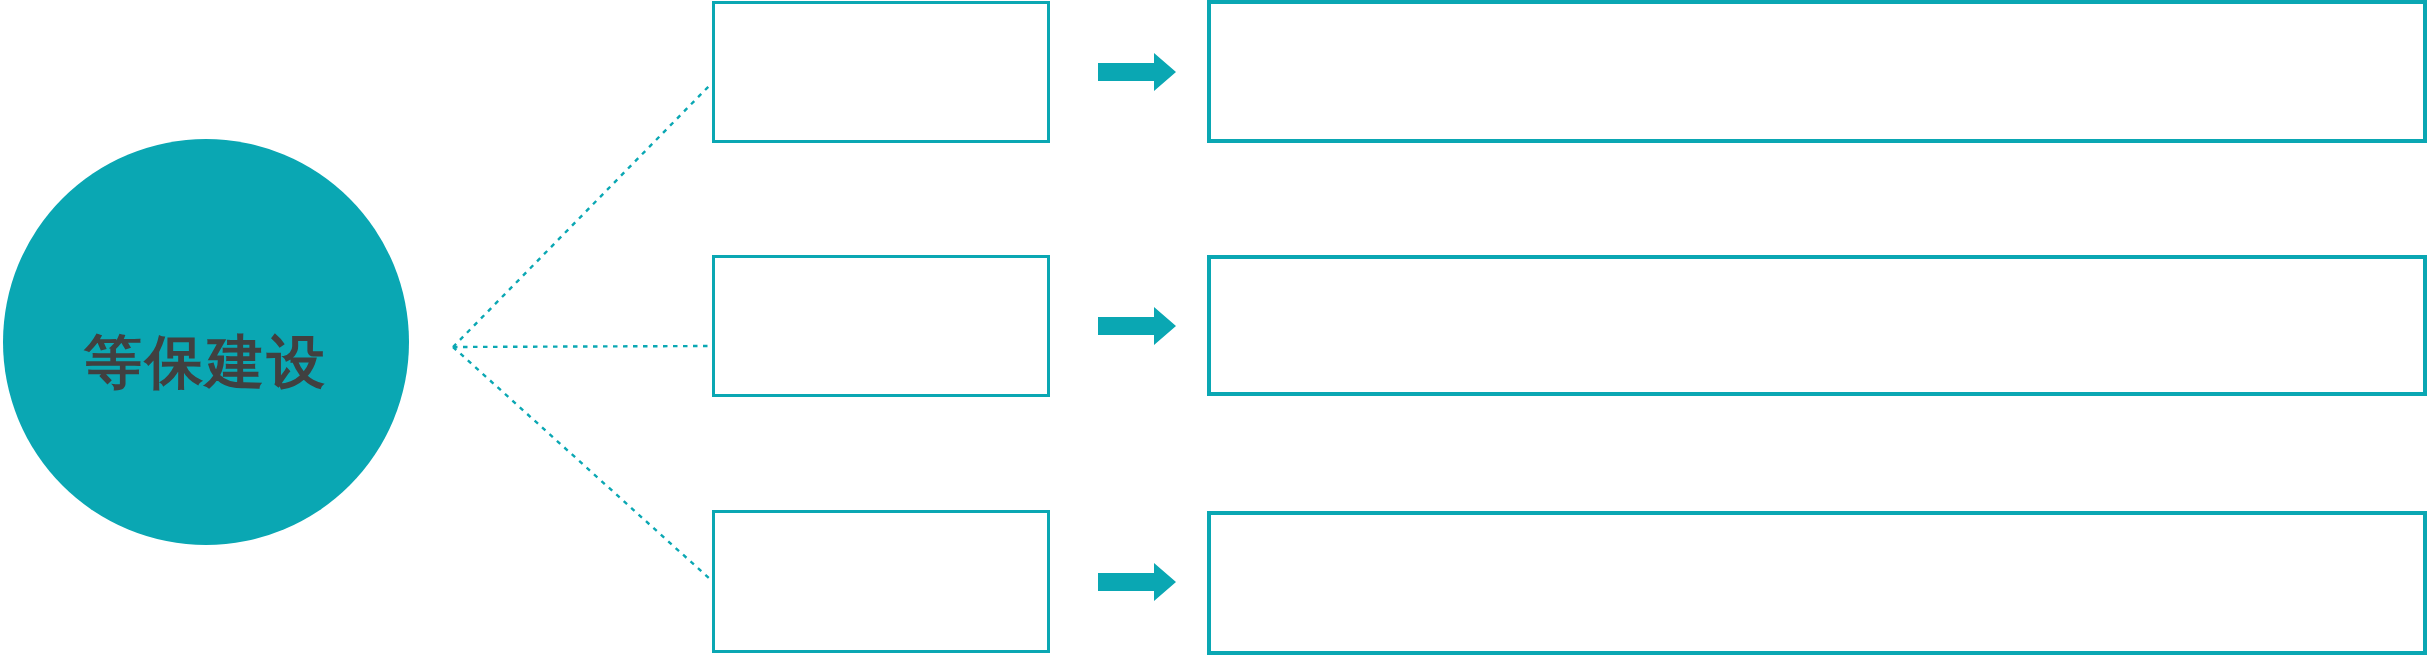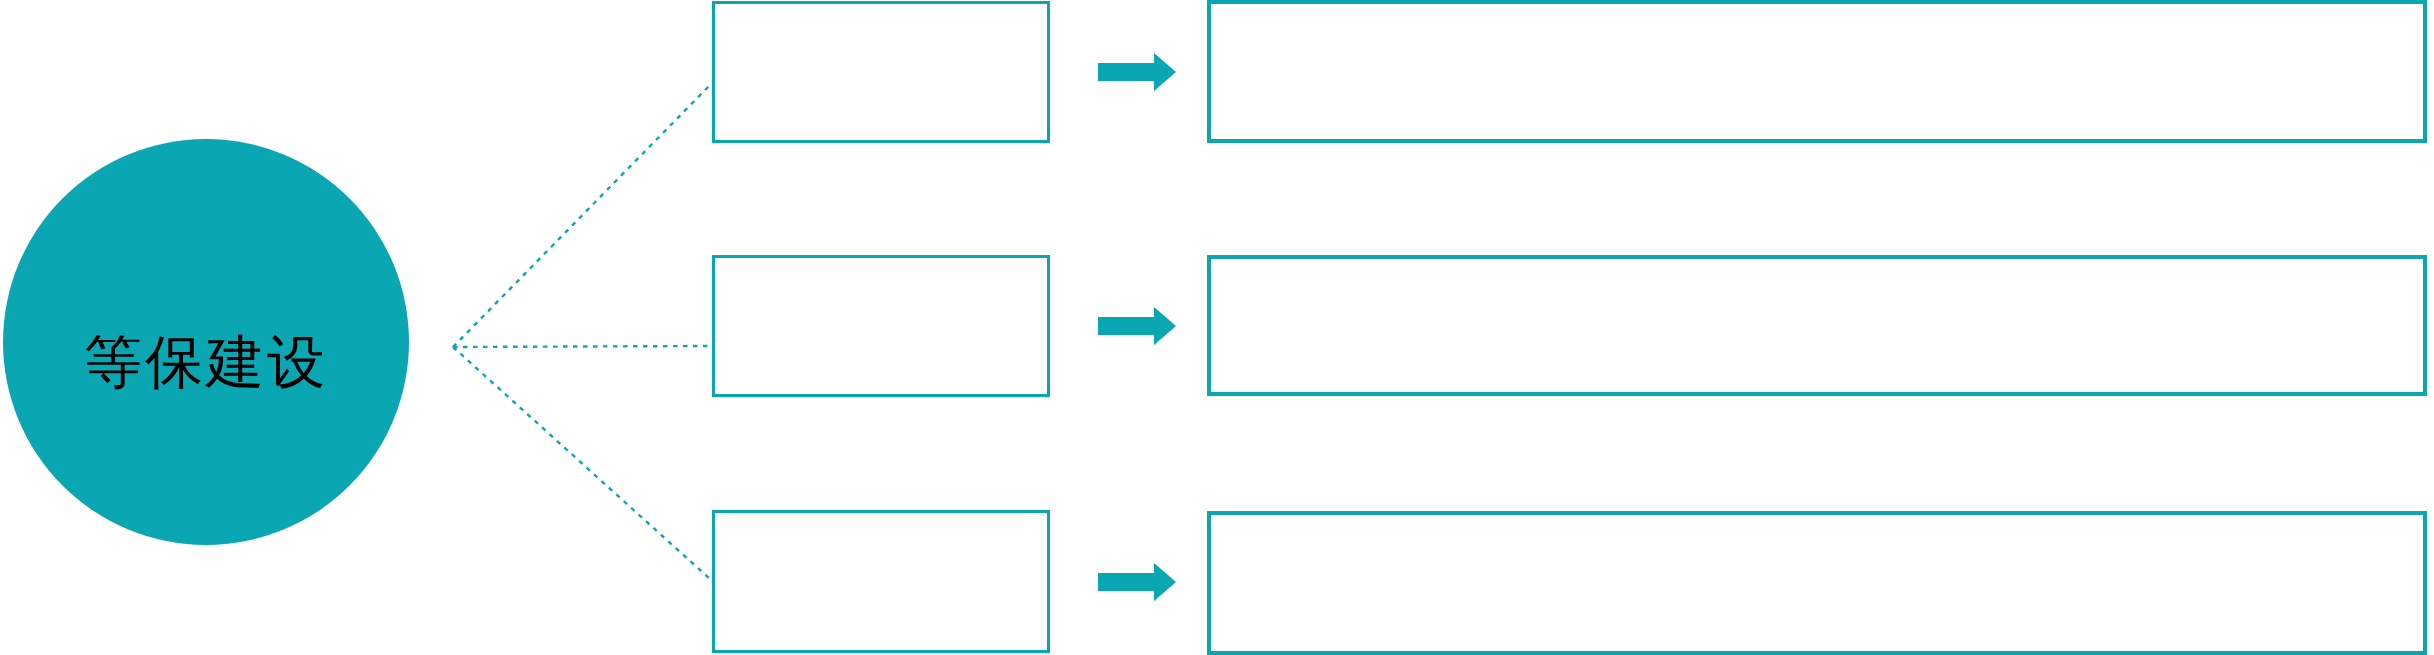--- a/index.html
+++ b/index.html
@@ -19,24 +19,24 @@
     width: 406px; height: 406px;
     border-radius: 50%;
     background: var(--teal);
     display: flex;
     flex-direction: column;
     align-items: center;
     justify-content: center;
     padding-top: 40px;
   }
   .hub-line {
-    color: #000000;
+    color: #404040;
     font-size: 58px;
     line-height: 78px;
-    font-weight: 400;
+    font-weight: 700;
     letter-spacing: 3px;
     white-space: nowrap;
   }
   .connector-svg {
     position: absolute;
     left: 0; top: 0;
     width: 2434px; height: 655px;
   }
   .small-box {
     position: absolute;

